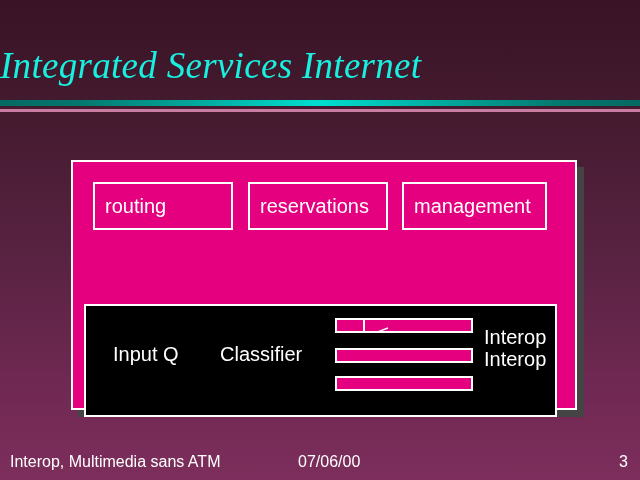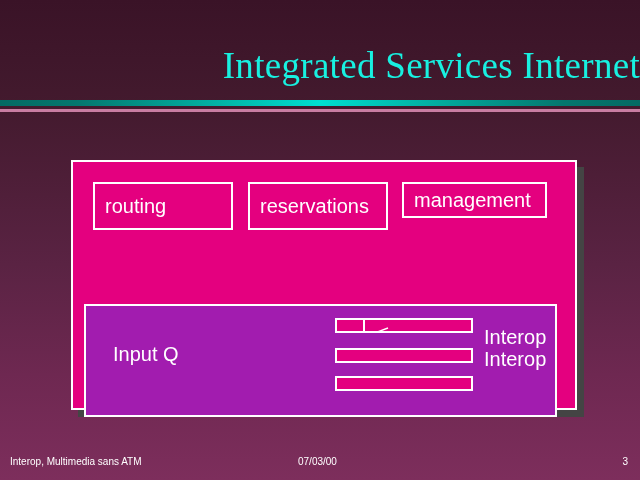--- a/index.html
+++ b/index.html
@@ -16,27 +16,28 @@
     background: linear-gradient(to bottom, #3a1327 0%, #431a2e 22%, #5a2343 55%, #6e2851 78%, #7d2e5c 100%);
     font-family: "Liberation Sans", sans-serif;
   }
 
   
   #title {
     position: absolute;
     left: 0;
     top: 44px;
     width: 640px;
-    text-align: right;
+    text-align: left;
     font-family: "Liberation Serif", serif;
     font-size: 37px;
     line-height: 44px;
     color: #18f0e0;
     letter-spacing: 0.3px;
     white-space: nowrap;
+    font-style: italic;
   }
 
   
   #rule-teal {
     position: absolute;
     left: 0;
     top: 100px;
     width: 640px;
     height: 6px;
     background: linear-gradient(to right,
@@ -86,31 +87,31 @@
     align-items: center;
   }
   .obox .lbl {
     padding-left: 10px;
     white-space: nowrap;
   }
 
   
   #box-routing      { left: 20px;  top: 20px;  width: 140px; height: 48px; }
   #box-reservations { left: 175px; top: 20px; width: 140px; height: 48px; }
-  #box-management   { left: 329px; top: 20px; width: 145px; height: 36px; }
+  #box-management   { left: 329px; top: 20px; width: 145px; height: 48px; }
   #box-admissions   { left: 255px; top: 83px; width: 140px; height: 48px; }
 
   
   #box-lower {
     position: absolute;
     left: 11px;
     top: 142px;
     width: 473px;
     height: 113px;
-    background: #a21caf;
+    background: #000000;
     border: 2px solid #ffffff;
     box-sizing: border-box;
   }
 
   .plain-label {
     position: absolute;
     color: #ffffff;
     font-size: 20px;
     line-height: 22px;
     white-space: nowrap;
@@ -154,21 +155,21 @@
   }
 
   
   #footer {
     position: absolute;
     left: 0;
     top: 450px;
     width: 640px;
     height: 30px;
     color: #ffffff;
-    font-size: 10px;
+    font-size: 16px;
     line-height: 14px;
   }
   #footer-left   { position: absolute; left: 10px;  top: 5px; white-space: nowrap; }
   #footer-date   { position: absolute; left: 298px; top: 5px; white-space: nowrap; }
   #footer-number { position: absolute; right: 12px; top: 5px; white-space: nowrap; }
 </style>
 </head>
 <body>
 
 <div id="slide">
@@ -192,20 +193,21 @@
 
     <div class="obox" id="box-management">
       <span class="lbl">management</span>
     </div>
 
 
     <div id="box-lower">
 
       <div class="plain-label" id="lbl-inputq">Input Q</div>
 
+      <div class="plain-label" id="lbl-classifier">Classifier</div>
 
       <div class="plain-label" id="lbl-outputq">
         <span class="l1">Interop</span>
         <span class="l2">Interop</span>
       </div>
 
       <div class="qbar" id="qbar-1">
         <div id="qcell-divider"></div>
         <div id="qtick">
           <svg width="20" height="9" viewBox="0 0 20 9" xmlns="http://www.w3.org/2000/svg">
@@ -215,17 +217,17 @@
       </div>
 
       <div class="qbar" id="qbar-2"></div>
       <div class="qbar" id="qbar-3"></div>
 
     </div>
   </div>
 
   <div id="footer">
     <span id="footer-left">Interop, Multimedia sans ATM</span>
-    <span id="footer-date">07/03/00</span>
+    <span id="footer-date">07/06/00</span>
     <span id="footer-number">3</span>
   </div>
 
 </div>
 
 </body></html>

